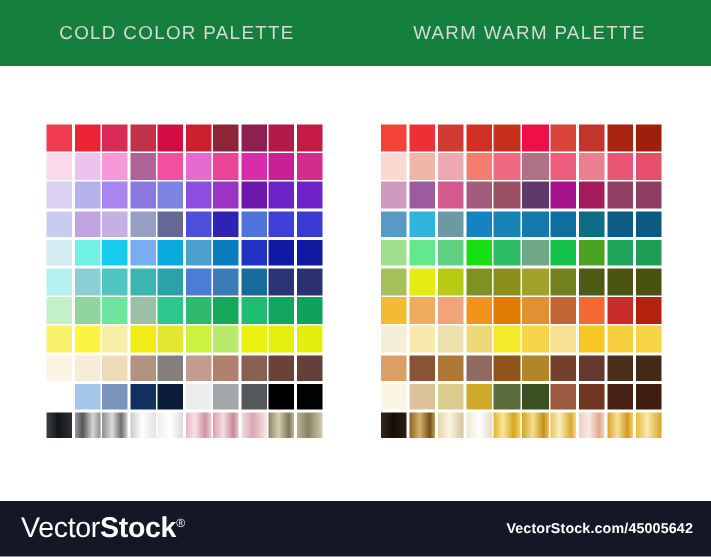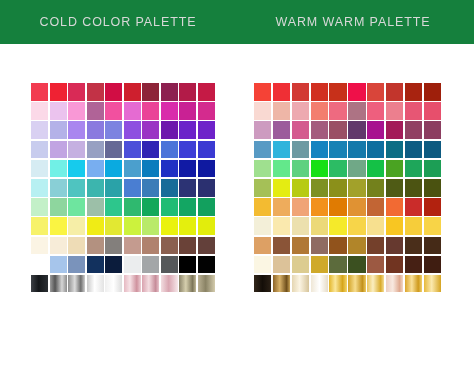--- a/index.html
+++ b/index.html
@@ -340,14 +340,22 @@
         <div class="swatch" style="background-image: linear-gradient(90deg, rgb(239, 231, 214) 0%, rgb(255, 255, 255) 50%, rgb(231, 220, 198) 100%);"></div>
         <div class="swatch" style="background-image: linear-gradient(90deg, rgb(227, 182, 42) 0%, rgb(251, 231, 154) 35%, rgb(214, 165, 27) 75%, rgb(243, 213, 105) 100%);"></div>
         <div class="swatch" style="background-image: linear-gradient(90deg, rgb(210, 163, 39) 0%, rgb(247, 221, 141) 40%, rgb(194, 144, 26) 80%, rgb(236, 201, 95) 100%);"></div>
         <div class="swatch" style="background-image: linear-gradient(90deg, rgb(233, 197, 95) 0%, rgb(251, 238, 192) 35%, rgb(217, 171, 44) 80%, rgb(244, 220, 147) 100%);"></div>
         <div class="swatch" style="background-image: linear-gradient(90deg, rgb(236, 207, 194) 0%, rgb(248, 233, 224) 40%, rgb(223, 169, 143) 80%, rgb(242, 216, 200) 100%);"></div>
         <div class="swatch" style="background-image: linear-gradient(90deg, rgb(219, 165, 43) 0%, rgb(249, 224, 153) 40%, rgb(207, 154, 29) 78%, rgb(240, 207, 106) 100%);"></div>
         <div class="swatch" style="background-image: linear-gradient(90deg, rgb(230, 185, 60) 0%, rgb(251, 233, 174) 45%, rgb(213, 164, 34) 100%);"></div>
       </div>
   </div>
 
+  <div class="footer-band">
+    <div class="brand">
+      <span class="b-light">Vector</span>
+        <span class="b-bold">Stock</span>
+        <span class="b-reg">®</span>
+    </div>
+    <div class="footer-url">VectorStock.com/45005642</div>
+  </div>
 
 </div>
 
 </body></html>

